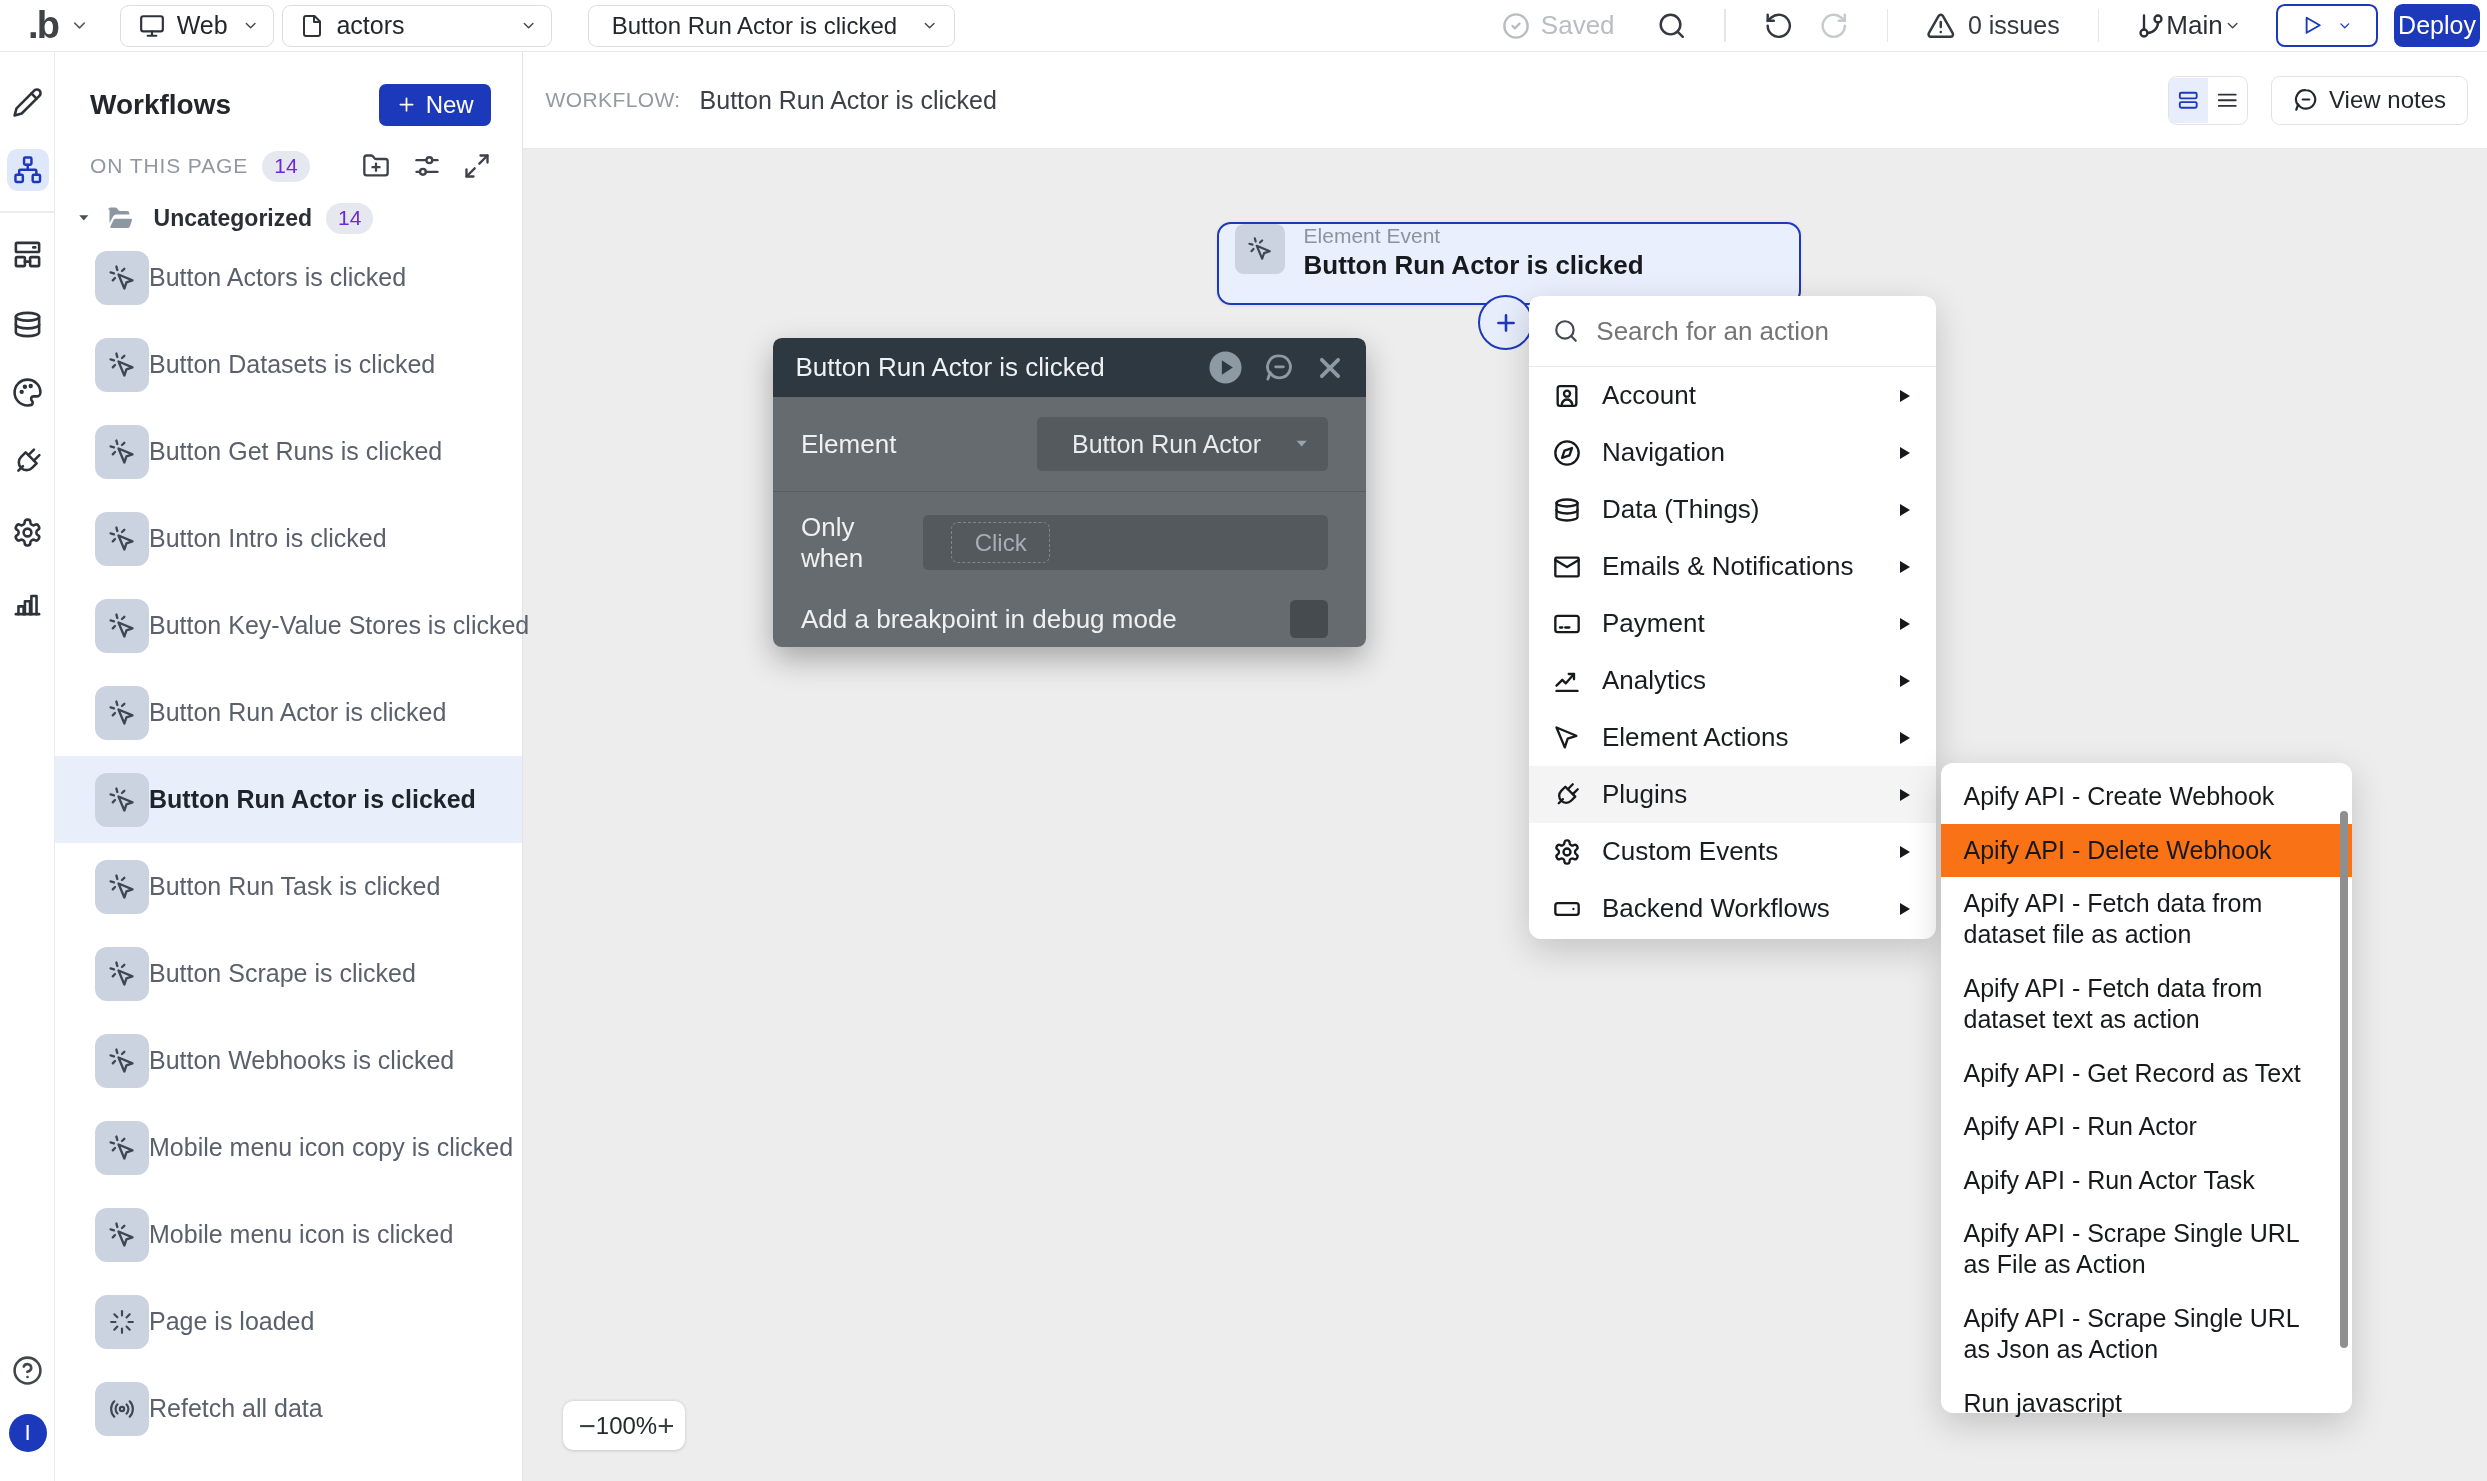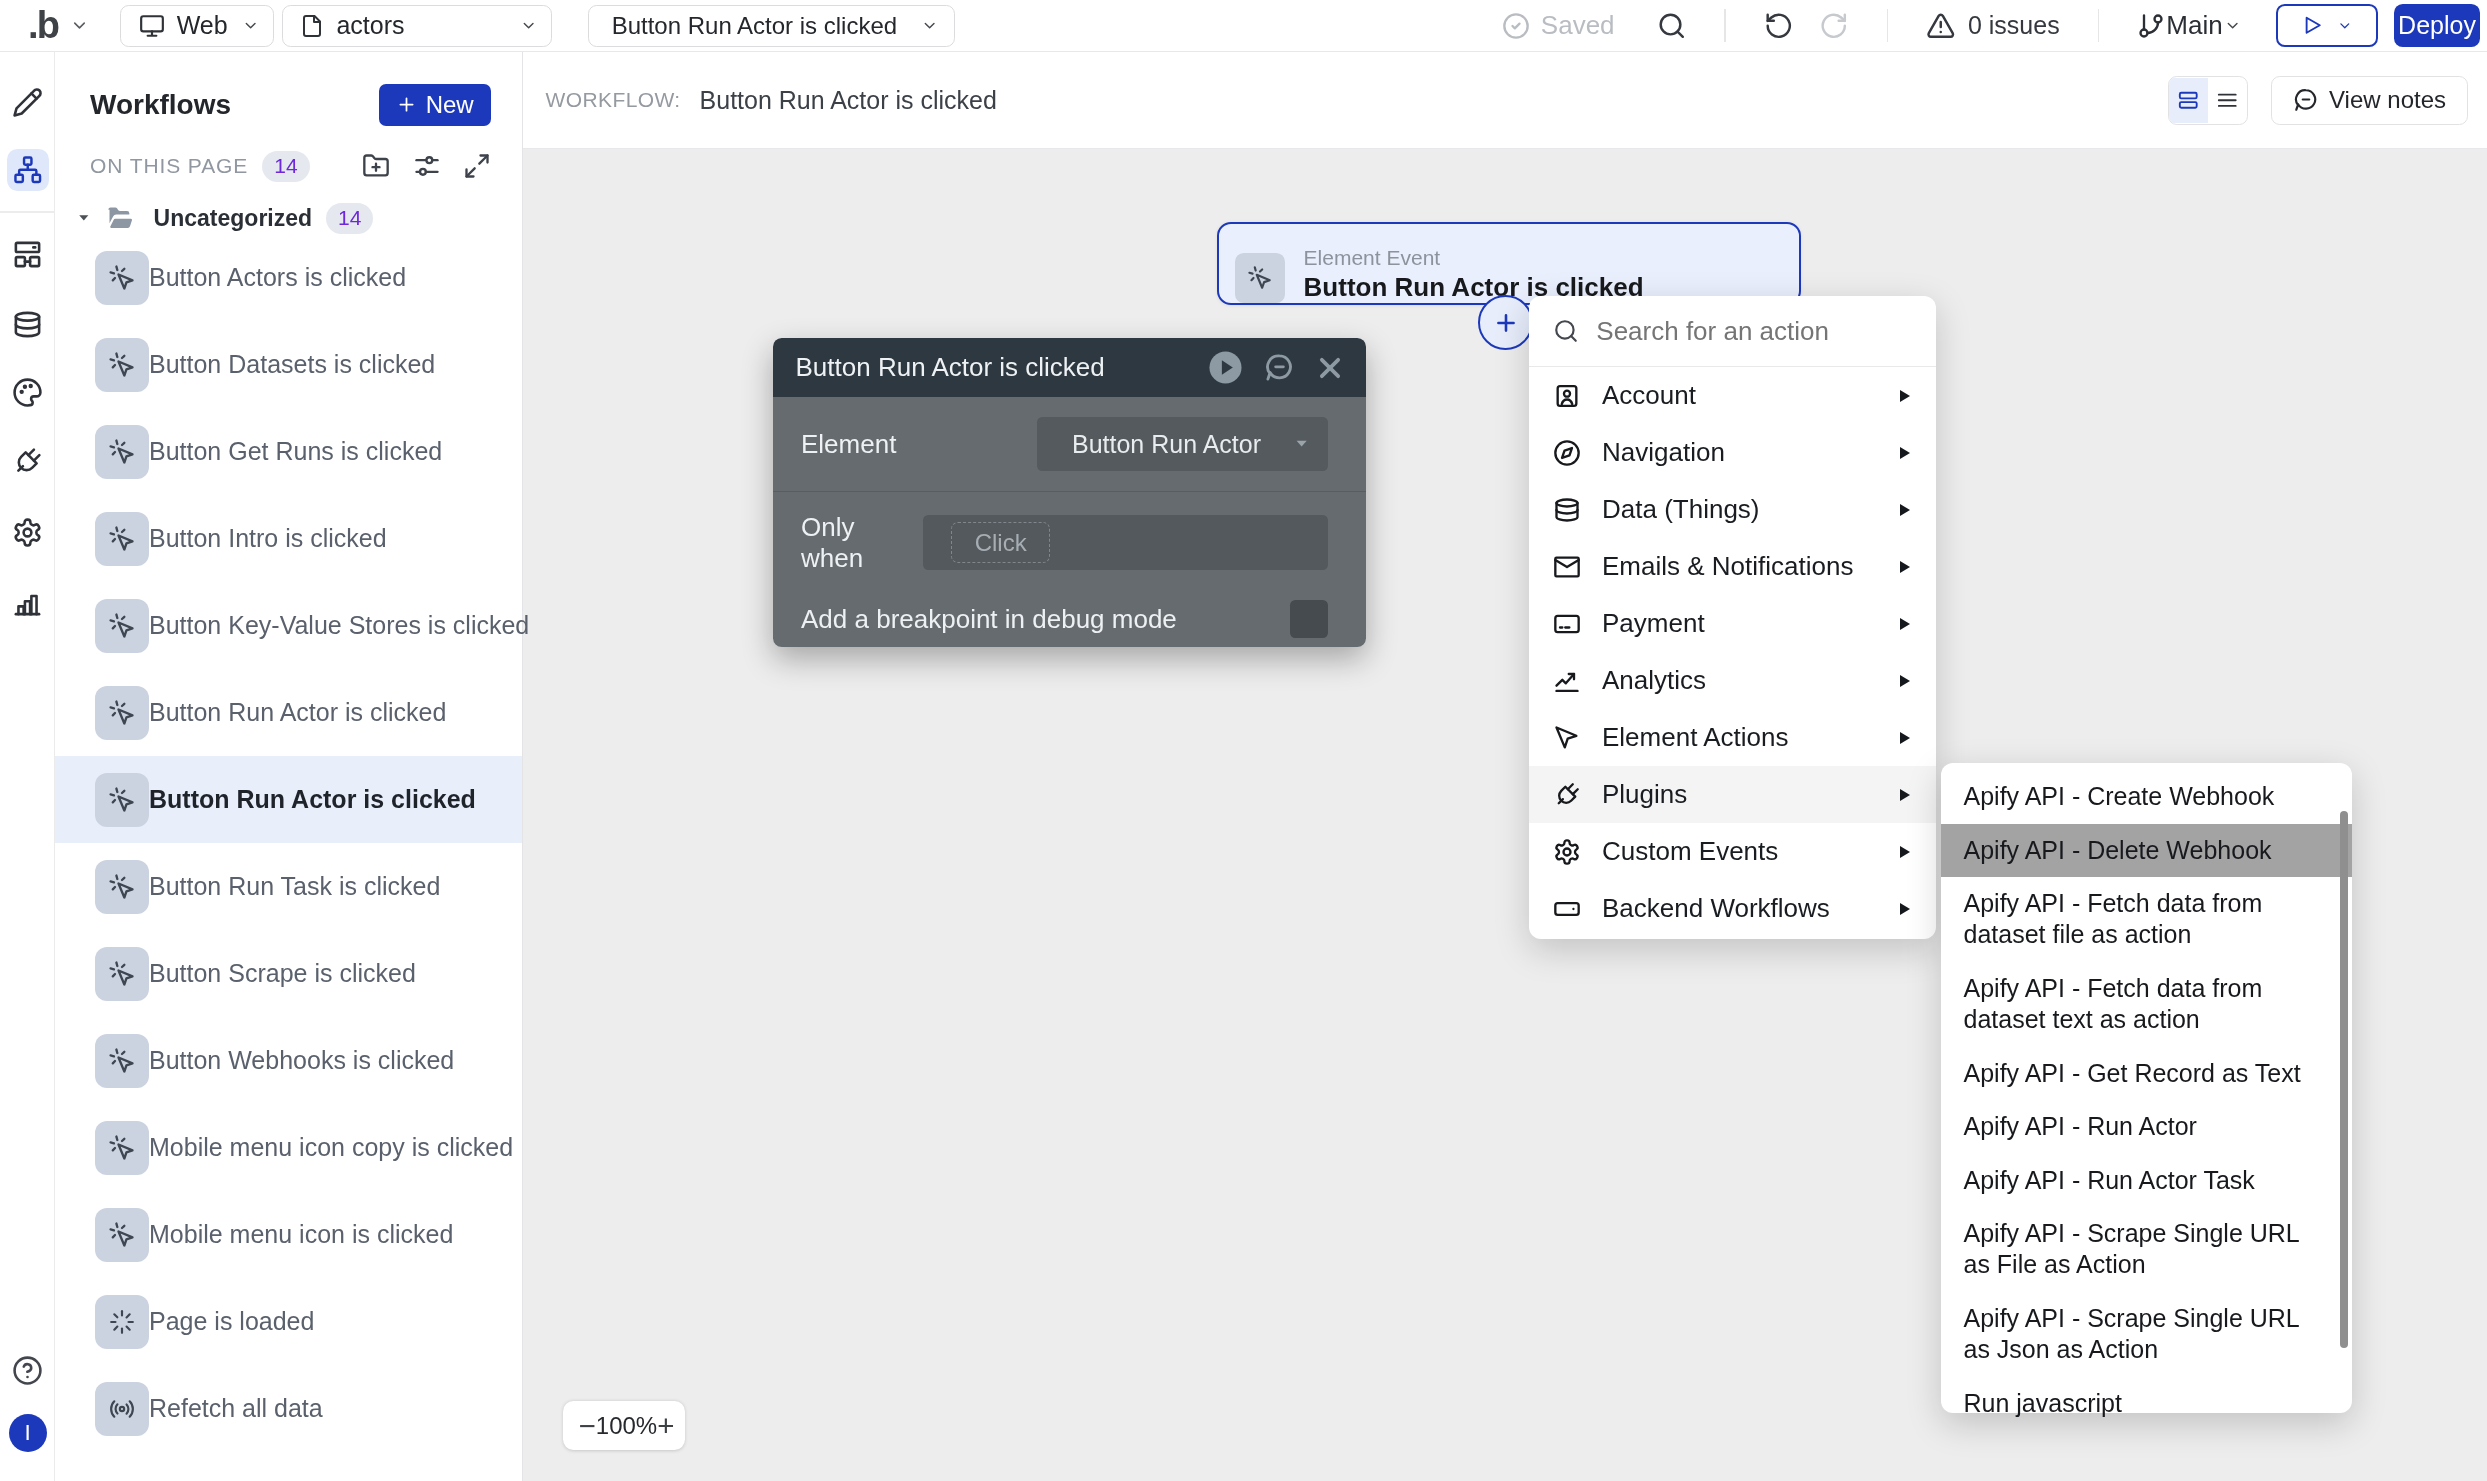--- a/index.html
+++ b/index.html
@@ -23,39 +23,39 @@
   .badge{display:inline-block;padding:3.5px 12px;border-radius:866px;background:#e5e8ee;color:#6d28d9;font-size:21px;line-height:24px}
   .wfr{height:87px;display:flex;align-items:center;padding-left:40px;}
   .wfr.sel{background:#e9eefb}
   .wfi{width:54px;height:54px;min-width:54px;border-radius:12px;background:#ccd3e0;display:flex;align-items:center;justify-content:center;color:#3e4652}
   .wfl{font-size:25px;color:#5a616c;white-space:nowrap}
   .wfr.sel .wfl{color:#1f242b;font-weight:700}
   
   #canvas-header{left:523px;top:52px;width:1964px;height:97px;background:#fff;border-bottom:1.7px solid #e8e8ea;display:flex;align-items:center;z-index:5}
   .hdr-btn{height:49px;border:1.7px solid #e2e2e4;border-radius:8.7px;background:#fff;display:flex;align-items:center}
   
-  #node{left:1217px;top:222px;width:584px;height:83px;background:#e9effc;border:2.6px solid #1d39bb;border-radius:14px;display:flex;align-items:flex-end;z-index:3;box-shadow:0 0.9px 3.5px rgba(0,0,0,.07)}
+  #node{left:1217px;top:222px;width:584px;height:83px;background:#e9effc;border:2.6px solid #1d39bb;border-radius:14px;display:flex;align-items:flex-start;z-index:3;box-shadow:0 0.9px 3.5px rgba(0,0,0,.07)}
   #plus-btn{left:1478px;top:295px;width:55px;height:55px;border-radius:50%;background:#e7edfb;border:2.6px solid #1d39bb;color:#1d39bb;display:flex;align-items:center;justify-content:center;z-index:6}
   
   #dialog{left:773px;top:338px;width:593px;height:309px;border-radius:8.7px;box-shadow:0 12px 31px rgba(0,0,0,.3);z-index:4}
   #dlg-head{height:59px;background:#2d3840;border-radius:8.7px 8.7px 0 0;display:flex;align-items:center;padding:0 22.5px;color:#8d99a3}
   #dlg-body{height:250px;background:#666b6f;border-radius:0 0 8.7px 8.7px}
   .dlg-row{display:flex;align-items:center}
   .dlg-label{font-size:26px;color:#eef1f3;padding-left:28px}
   
   #amenu{left:1529px;top:296px;width:407px;height:643px;background:#fff;border-radius:12px;box-shadow:0 10.4px 35px rgba(0,0,0,.18);z-index:10}
   .mi{height:57px;display:flex;align-items:center;padding:0 26px 0 24px}
   .mi.hover{background:#f4f4f5}
   .mi-ic{width:28px;height:28px;color:#17191d;margin-right:21px}
   .mi-lb{font-size:26px;color:#191c20;white-space:nowrap}
   .mi-arrow{margin-left:auto;width:0;height:0;border-left:10.4px solid #15181c;border-top:6px solid transparent;border-bottom:6px solid transparent}
   
   #smenu{left:1941px;top:763px;width:411px;height:650px;background:#fff;border-radius:12px;box-shadow:0 10.4px 35px rgba(0,0,0,.18);padding-top:7px;z-index:11}
   .smi{padding:11.3px 35px 11.3px 22.5px;font-size:25px;line-height:31px;color:#17191d}
-  .smi.hover{background:#a3a3a3}
+  .smi.hover{background:#f97316}
   #sm-scroll{position:absolute;right:4.3px;top:48px;width:7.8px;height:537px;background:#8f8f90;border-radius:4.3px}
   
   #zoompill{left:563px;top:1401px;width:122px;height:49px;background:#fff;border-radius:10.4px;box-shadow:0 0.9px 3.5px rgba(0,0,0,.16);display:flex;align-items:center;justify-content:space-between;padding:0 15.6px;z-index:5}
 </style>
 </head>
 <body>
 
 <svg width="0" height="0" style="position:absolute">
   <defs>
     <symbol id="s-chev" viewBox="0 0 24 24">

